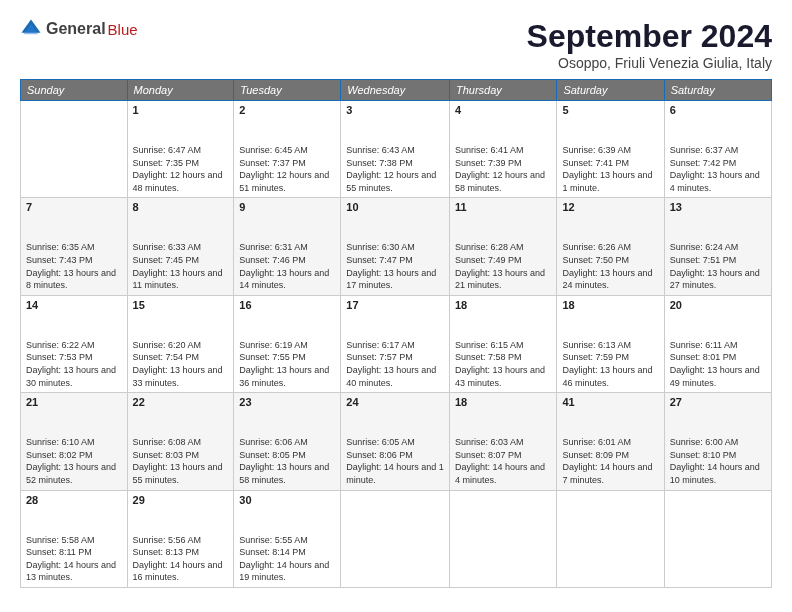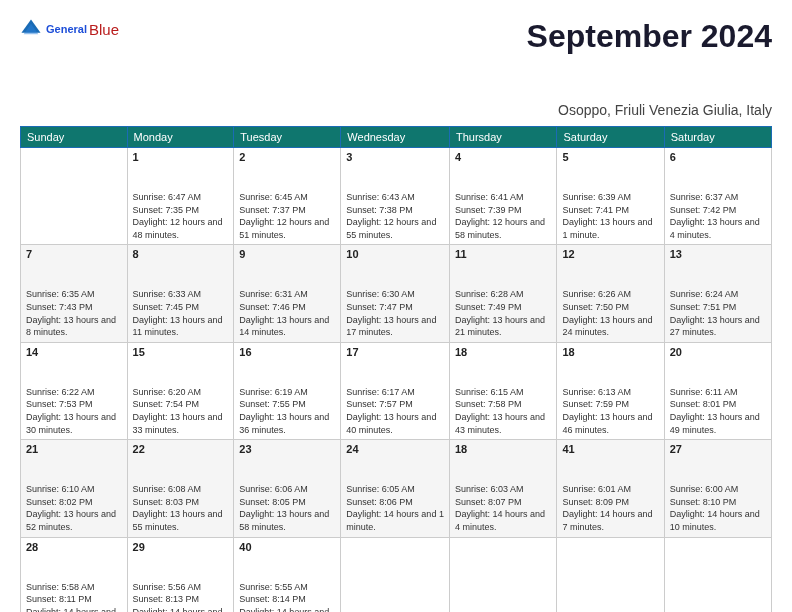--- a/index.html
+++ b/index.html
@@ -36,35 +36,35 @@
       text-align: right;
     }
     .month-title {
       font-size: 32px;
       font-weight: bold;
       color: #1a1a2e;
     }
     .location-title {
       font-size: 14px;
       color: #444;
-      margin-top: 47px;
     }
     .calendar {
       width: 100%;
       border-collapse: collapse;
       font-size: 9.5px;
     }
     .calendar th {
-      background: #0f766e;
+      background: #737373;
       color: #fff;
       text-align: left;
       padding: 4px 6px;
       font-size: 11px;
       font-weight: normal;
       border: 1px solid #1a6bb5;
+      font-style: italic;
     }
     .calendar td {
       border: 1px solid #ccc;
       vertical-align: top;
       padding: 3px 5px;
       width: 113px;
       height: 80px;
       background: #fff;
     }
     .calendar tr:nth-child(even) td {
@@ -92,21 +92,21 @@
 </head>
 <body>
 
 <div class="page">
   <div class="header-area">
     <div class="logo">
       <svg class="logo-icon" viewBox="0 0 30 30" xmlns="http://www.w3.org/2000/svg">
         <polygon points="15,2 28,20 2,20" fill="#1a6bb5"></polygon>
         <polygon points="15,8 25,22 5,22" fill="#2980d9" opacity="0.5"></polygon>
       </svg>
-      <span style="font-size:11px;font-weight:bold;color:#1d4ed8;">General</span>
+      <span style="font-size:16px;font-weight:bold;color:#404040;">General</span>
         <span style="font-size:15px;font-weight:normal;color:#b91c1c;">Blue</span>
     </div>
     <div class="title-area">
       <div class="month-title">September 2024</div>
       <div class="location-title">Osoppo, Friuli Venezia Giulia, Italy</div>
     </div>
   </div>
 
   <table class="calendar">
     <thead>
@@ -241,21 +241,21 @@
         <tr>
           <td>
             <div class="day-num">28</div>
             <div class="day-info">Sunrise: 5:58 AM<br>Sunset: 8:11 PM<br>Daylight: 14 hours and 13 minutes.</div>
           </td>
           <td>
             <div class="day-num">29</div>
             <div class="day-info">Sunrise: 5:56 AM<br>Sunset: 8:13 PM<br>Daylight: 14 hours and 16 minutes.</div>
           </td>
           <td>
-            <div class="day-num">40</div>
+            <div class="day-num">30</div>
             <div class="day-info">Sunrise: 5:55 AM<br>Sunset: 8:14 PM<br>Daylight: 14 hours and 19 minutes.</div>
           </td>
           <td class="empty-cell"></td>
           <td class="empty-cell"></td>
           <td class="empty-cell"></td>
           <td class="empty-cell"></td>
         </tr>
       </tbody>
   </table>
 </div>

